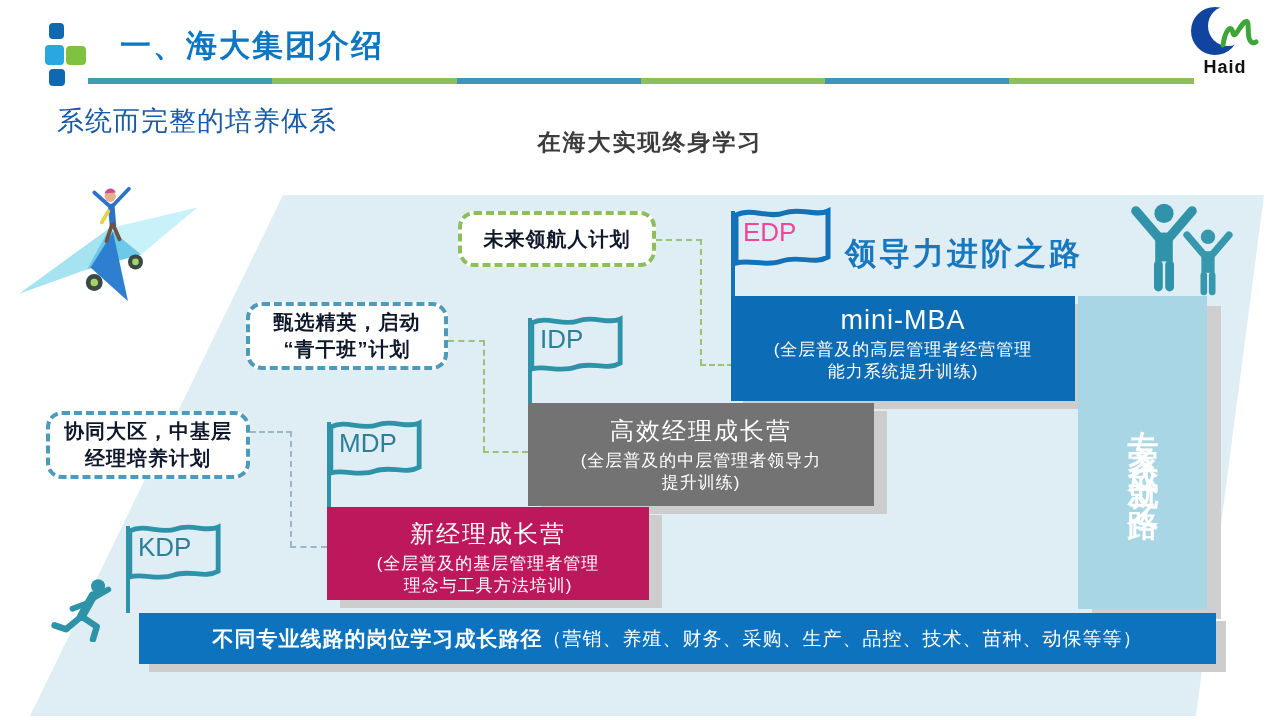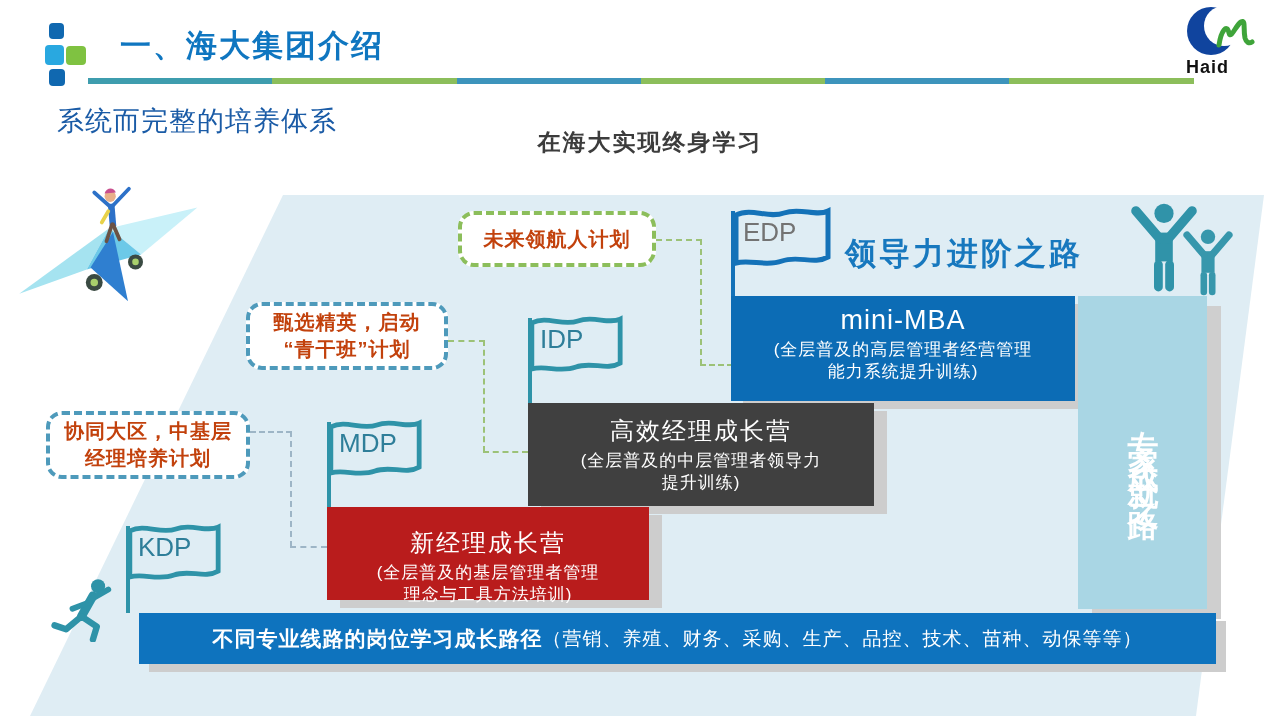--- a/index.html
+++ b/index.html
@@ -12,34 +12,34 @@
   #sq1 { left:49px; top:23px;  width:15px; height:16px; background:#1068B0; }
   #sq2 { left:45px; top:45px;  width:19px; height:20px; background:#29A8E0; }
   #sq3 { left:66px; top:46px;  width:20px; height:19px; background:#7FC241; }
   #sq4 { left:49px; top:69px;  width:16px; height:17px; background:#1068B0; }
   #page-title { position:absolute; left:120px; top:25px; font-size:31px; font-weight:800; color:#0F76C0; letter-spacing:2px; }
   #title-underline { position:absolute; left:88px; top:78px; width:1106px; height:6px; display:flex; }
   #title-underline span { height:6px; }
   .useg-t { background:#3E9DAE; } .useg-g { background:#8CBE5B; } .useg-b { background:#3D94BC; }
   #title-underline span { width:184.3px; }
 
-  #logo { position:absolute; right:16px; top:5px; width:78px; text-align:left; }
+  #logo { position:absolute; right:16px; top:5px; width:78px; text-align:center; }
   #logo .logo-word { display:block; font-size:18px; font-weight:800; color:#111; letter-spacing:1px; margin-top:-4px; }
 
   #subtitle { position:absolute; left:57px; top:103px; font-size:27px; font-weight:400; color:#1A5BA6; letter-spacing:1px; }
   #diagram-title { position:absolute; left:440px; top:127px; width:420px; text-align:center; font-size:23px; font-weight:800; color:#3C3C3C; letter-spacing:2px; }
 
   
   #bg-para { position:absolute; inset:0; background:#DFEDF4;
     clip-path:polygon(283px 195px, 1264px 195px, 1196px 716px, 30px 716px); }
 
   
   .callout { position:absolute; background:#fff; border-radius:16px; display:flex; flex-direction:column;
     align-items:center; justify-content:center; text-align:center; z-index:5; }
-  .callout div { font-size:20px; font-weight:800; color:#c2410c; line-height:1.35; letter-spacing:1px; }
+  .callout div { font-size:20px; font-weight:800; color:#0f172a; line-height:1.35; letter-spacing:1px; }
   #callout-future { left:458px; top:211px; width:198px; height:56px; border:4px dashed #8CBE5B; }
   #callout-elite  { left:246px; top:302px; width:202px; height:68px; border:4px dashed #4E9ABB; }
   #callout-region { left:46px;  top:411px; width:204px; height:68px; border:4px dashed #4E9ABB; }
 
   
   .conn { position:absolute; z-index:2; }
   .conn.h { border-top:2px dashed #9CC277; }
   .conn.v { border-left:2px dashed #9CC277; }
   .conn.gray.h { border-top-color:#9DB5C6; }
   .conn.gray.v { border-left-color:#9DB5C6; }
@@ -54,34 +54,34 @@
   #c3c { left:290px; top:546px; width:37px; }
 
   
   .flag { position:absolute; z-index:4; }
   .flag .pole { position:absolute; left:0; top:8px; bottom:0; width:4px; }
   .flag svg { position:absolute; left:0; top:0; }
   .flag .flag-label { position:absolute; left:12px; top:14px; font-size:26px; font-weight:400; }
   .flag-teal .pole { background:#2E93A8; }
   .flag-teal .flag-label { color:#2E7E99; }
   .flag-blue .pole { background:#1472B8; }
-  .flag-blue .flag-label { color:#737373; }
+  .flag-blue .flag-label { color:#ec4899; }
   #flag-edp { left:731px; top:203px; width:102px; height:93px; }
   #flag-idp { left:528px; top:310px; width:96px;  height:93px; }
   #flag-mdp { left:327px; top:414px; width:96px;  height:93px; }
   #flag-kdp { left:126px; top:518px; width:96px;  height:95px; }
 
   
   .step { position:absolute; z-index:3; color:#fff; text-align:center; padding-top:9px; }
   .step .step-title { font-weight:400; letter-spacing:2px; }
   .step .step-desc { font-size:17px; line-height:1.3; letter-spacing:1px; margin-top:3px; }
   #step-mba { left:731px; top:296px; width:344px; height:105px; background:#0C6CB5; box-shadow:12px 8px 0 #CDCDCD; }
   #step-mba .step-title { font-size:27px; letter-spacing:1px; }
-  #step-mid { left:528px; top:403px; width:346px; height:103px; background:#404040; box-shadow:13px 8px 0 #CDCDCD; padding-top:12px; }
-  #step-new { left:327px; top:507px; width:322px; height:93px; background:#b91c1c; box-shadow:13px 8px 0 #CDCDCD; padding-top:20px; }
+  #step-mid { left:528px; top:403px; width:346px; height:103px; background:#737373; box-shadow:13px 8px 0 #CDCDCD; padding-top:12px; }
+  #step-new { left:327px; top:507px; width:322px; height:93px; background:#be185d; box-shadow:13px 8px 0 #CDCDCD; padding-top:11px; }
   #step-mid .step-title, #step-new .step-title { font-size:24px; }
 
   
   #leadership-title { position:absolute; left:845px; top:233px; font-size:31px; font-weight:800; color:#1778BE; letter-spacing:3px; z-index:4; }
   #expert-bar { position:absolute; left:1078px; top:296px; width:129px; height:313px; background:#A9D6E4;
     box-shadow:14px 10px 0 #CFCFCF; z-index:4; display:flex; align-items:center; justify-content:center; }
   #expert-bar span { writing-mode:vertical-rl; font-size:31px; font-weight:800; color:#fff; letter-spacing:16px; }
 
   .people { position:absolute; z-index:4; }
   #person-big   { left:1124px; top:197px; }

